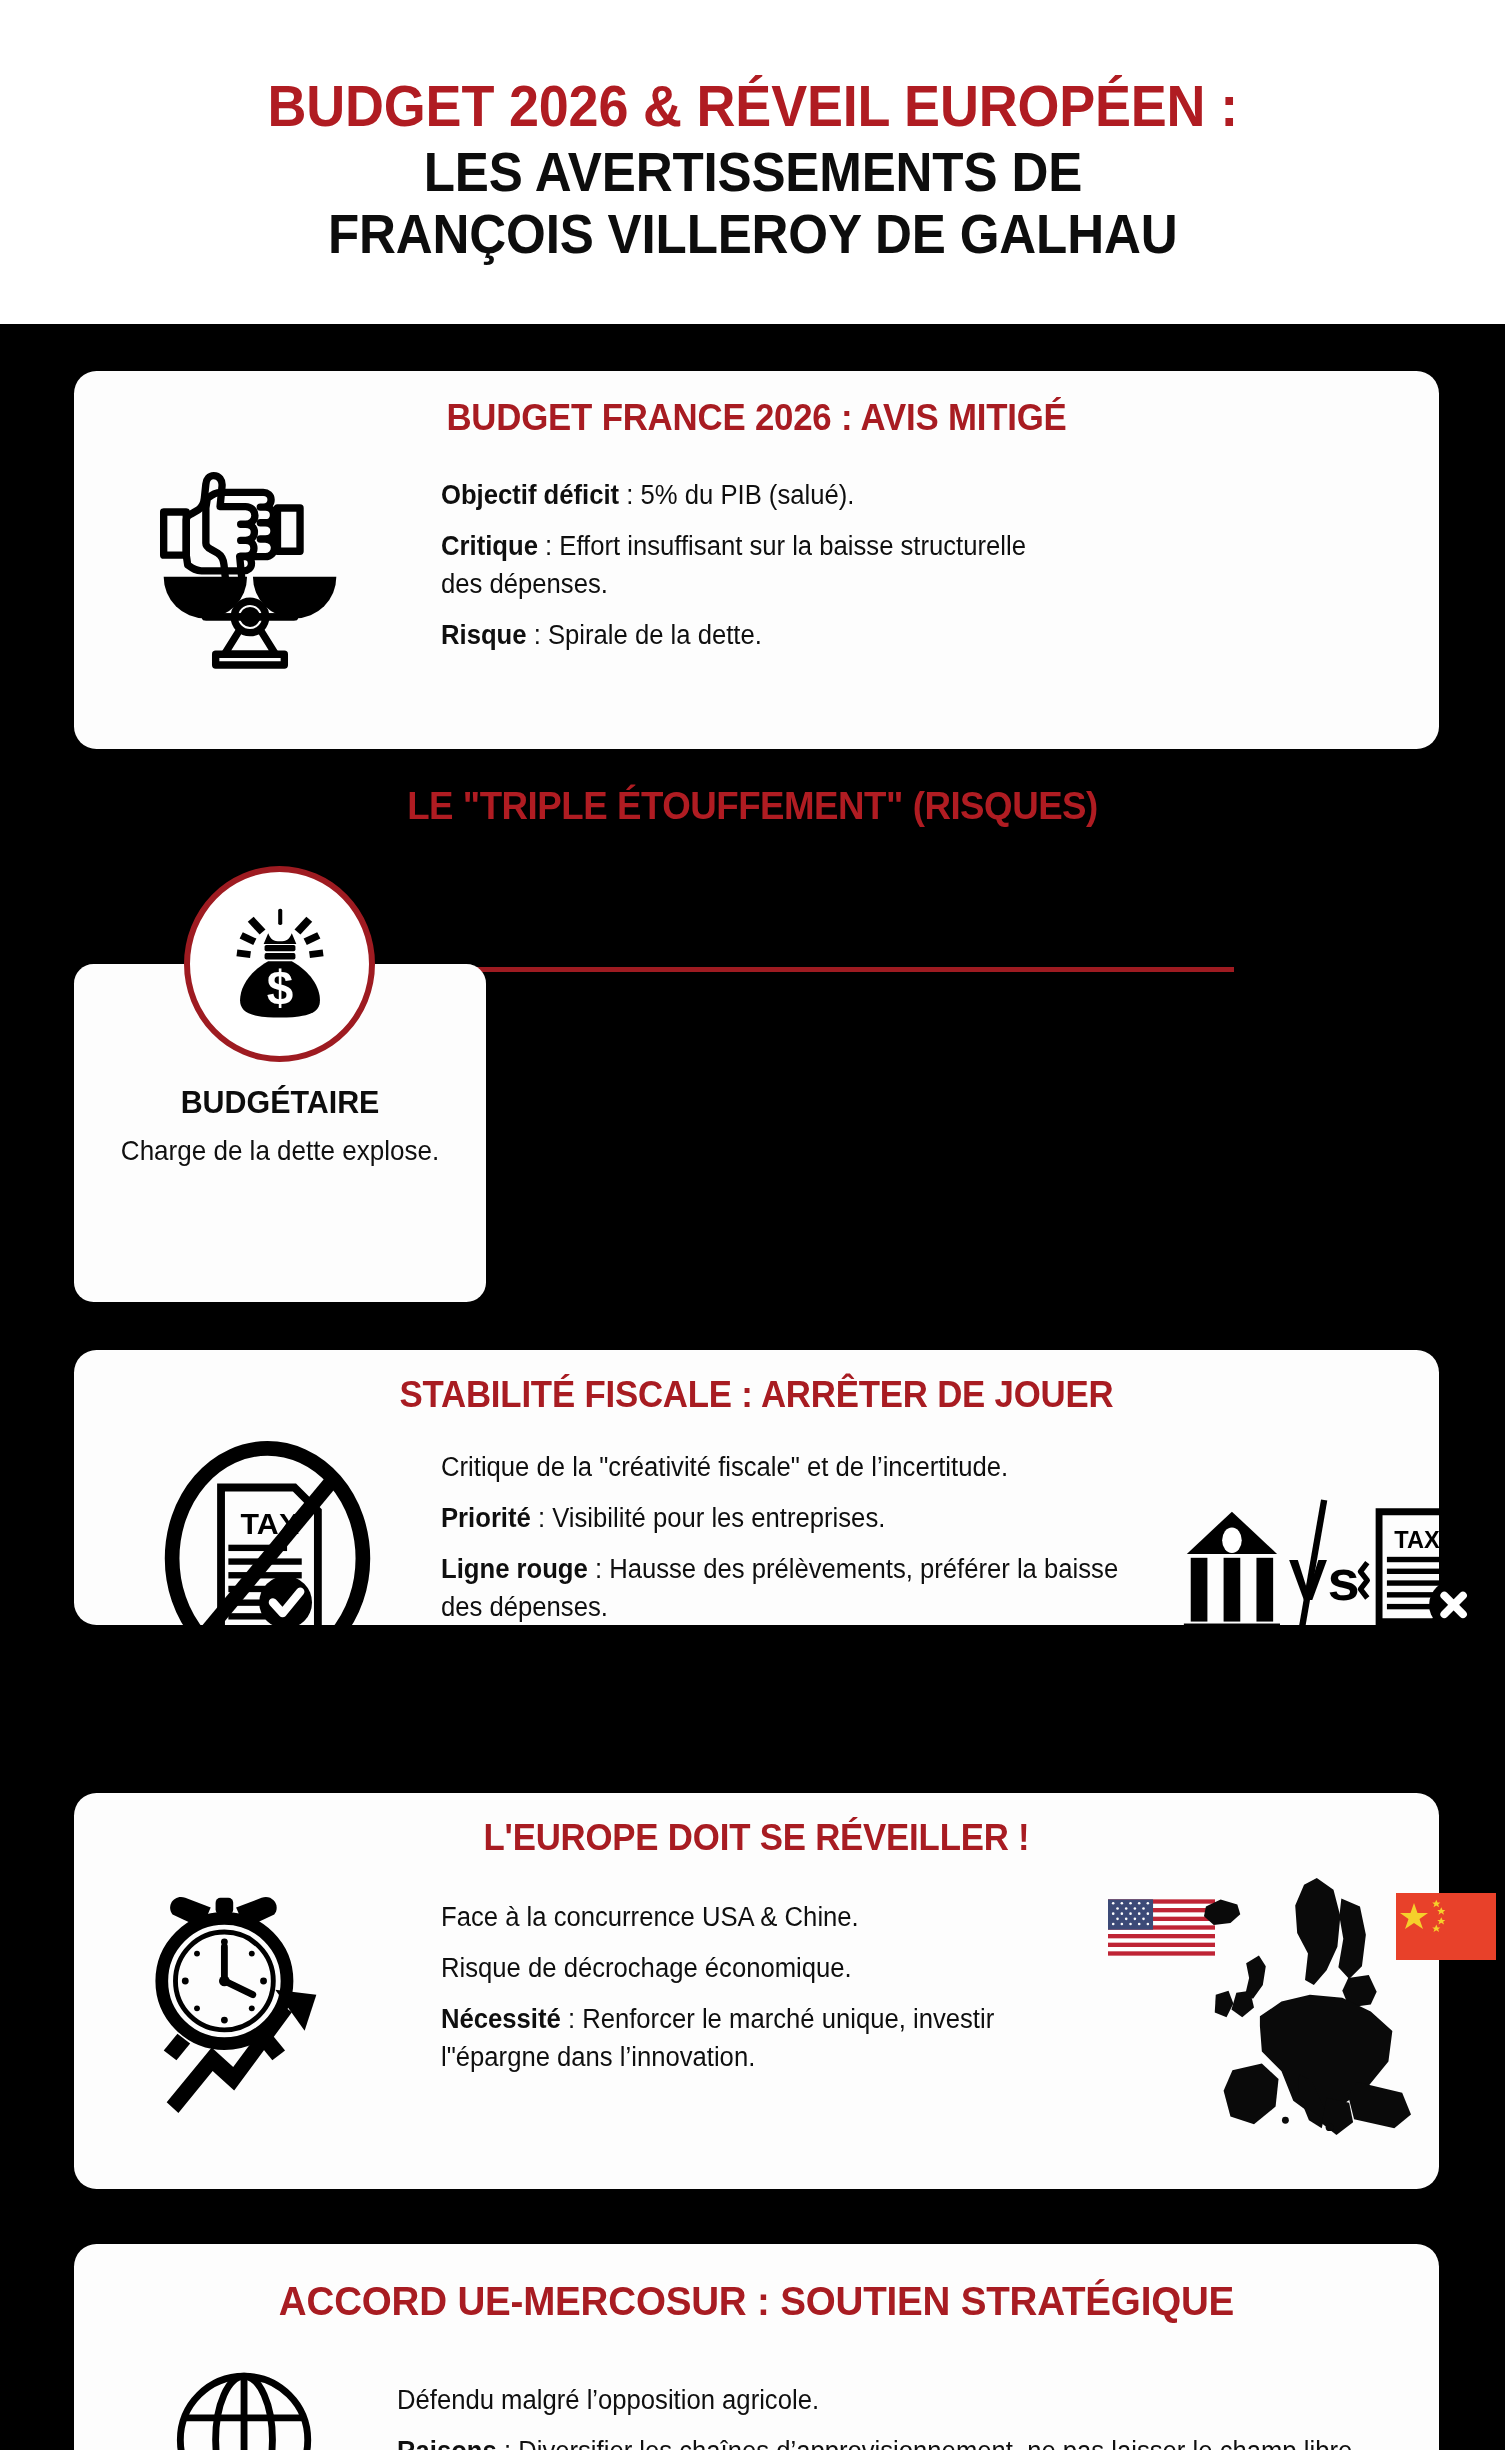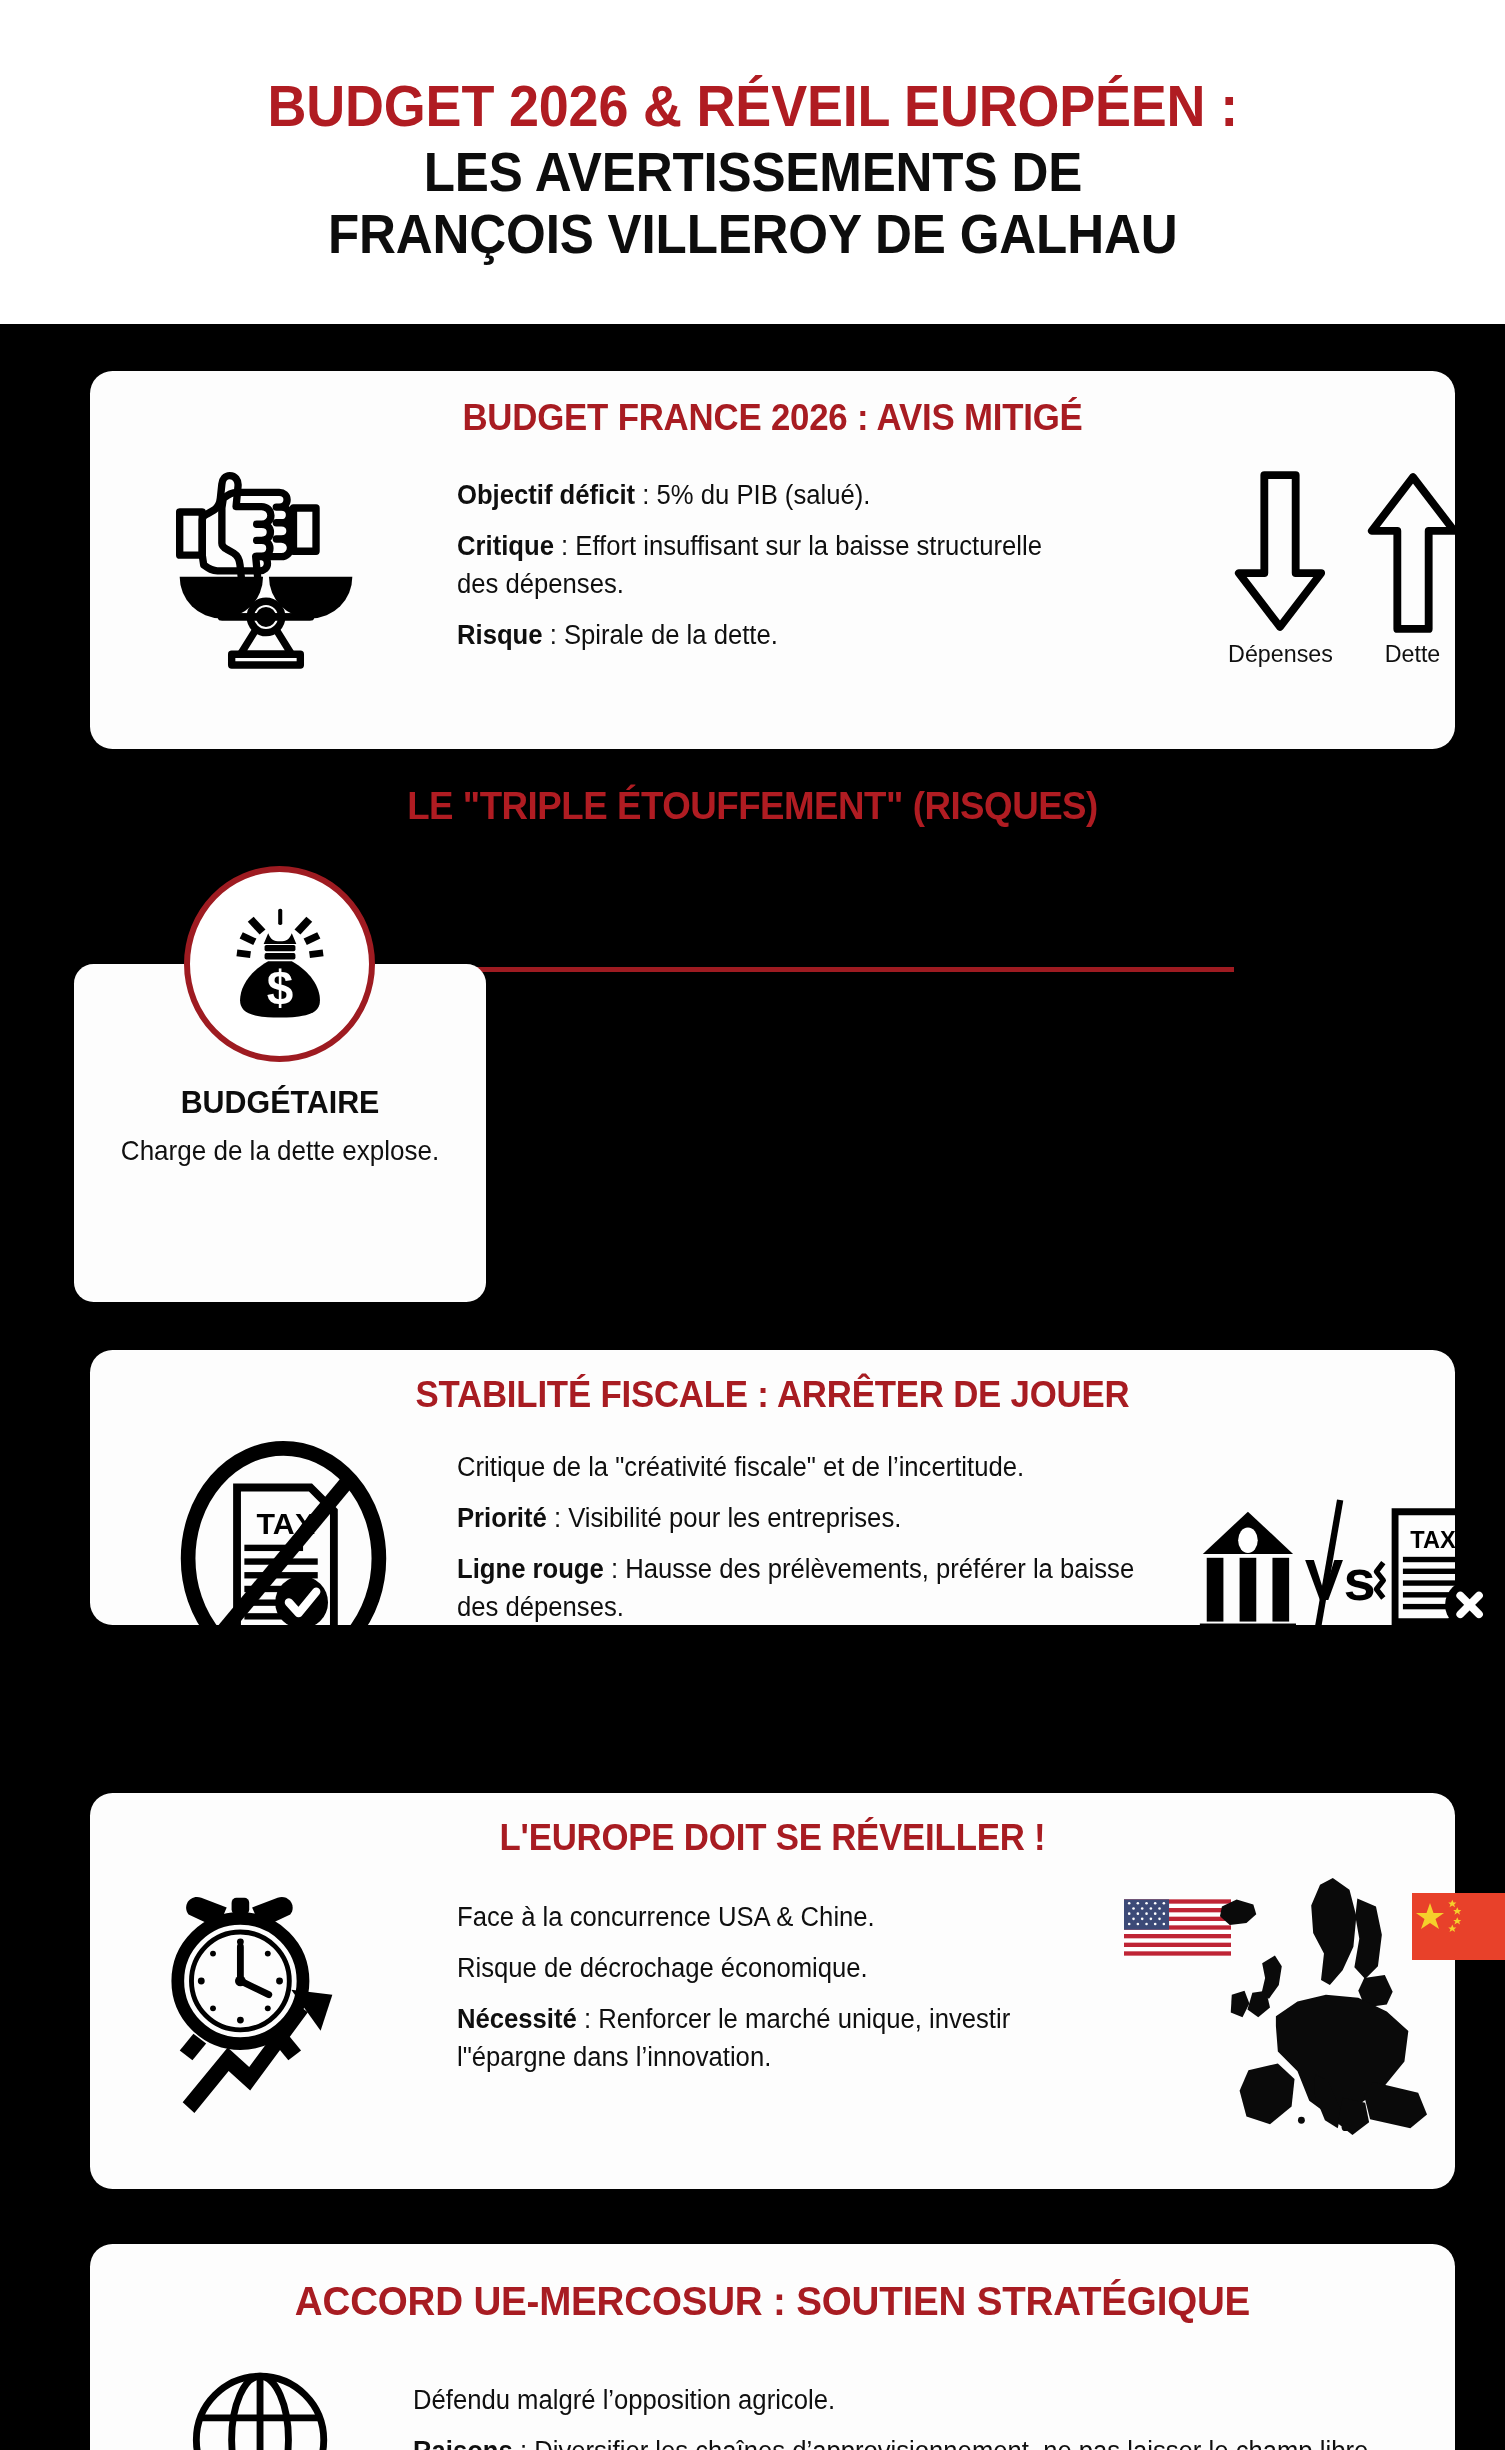--- a/index.html
+++ b/index.html
@@ -39,21 +39,20 @@
   }
   .hl1 { font-size: 58px; color: #B01C22; }
   .hl2 { font-size: 55px; color: #0d0d0d; margin-top: 6.9px; }
   .hl3 { font-size: 55px; color: #0d0d0d; margin-top: 3.9px; }
 
   
   .card {
     position: absolute;
     background: #fdfdfd;
     border-radius: 22.5px;
-    margin-left: 16px;
   }
   .card-title {
     text-align: center;
     color: #A81C22;
     font-weight: 800;
     font-size: 37px;
     letter-spacing: -0.2px;
     transform: scaleX(0.94);
     white-space: nowrap;
   }
@@ -196,34 +195,20 @@
         <b>Objectif déficit</b><span> : </span><span>5% du PIB (salué).</span>
       </div>
       <div class="para">
         <b>Critique</b><span> : </span><span>Effort insuffisant sur la baisse structurelle des dépenses.</span>
       </div>
       <div class="para">
         <b>Risque</b><span> : </span><span>Spirale de la dette.</span>
       </div>
     </div>
 
-    <div class="arrows-block">
-      <div class="arrow-svg" style="left:29px;">
-        <svg viewBox="0 0 200 330" width="98" height="162" fill="none" stroke="#000" stroke-width="16" stroke-linejoin="round">
-          <path d="M68 8 h64 v200 h52 l-84 110 l-84 -110 h52 z"></path>
-        </svg>
-      </div>
-      <div class="arrow-label" style="left:0px; width:157px;">Dépenses</div>
-      <div class="arrow-svg" style="left:162px;">
-        <svg viewBox="0 0 200 330" width="98" height="162" fill="none" stroke="#000" stroke-width="16" stroke-linejoin="round">
-          <path d="M68 322 h64 v-200 h52 l-84 -110 l-84 110 h52 z"></path>
-        </svg>
-      </div>
-      <div class="arrow-label" style="left:147px; width:127px;">Dette</div>
-    </div>
   </div>
 
   <div id="section-title">LE "TRIPLE ÉTOUFFEMENT" (RISQUES)</div>
 
   <div class="connector"></div>
 
   <div class="risk-card" id="risk1">
     <div class="risk-circle">
       <svg viewBox="0 0 260 260" width="118" height="118">
         <g fill="#000">

